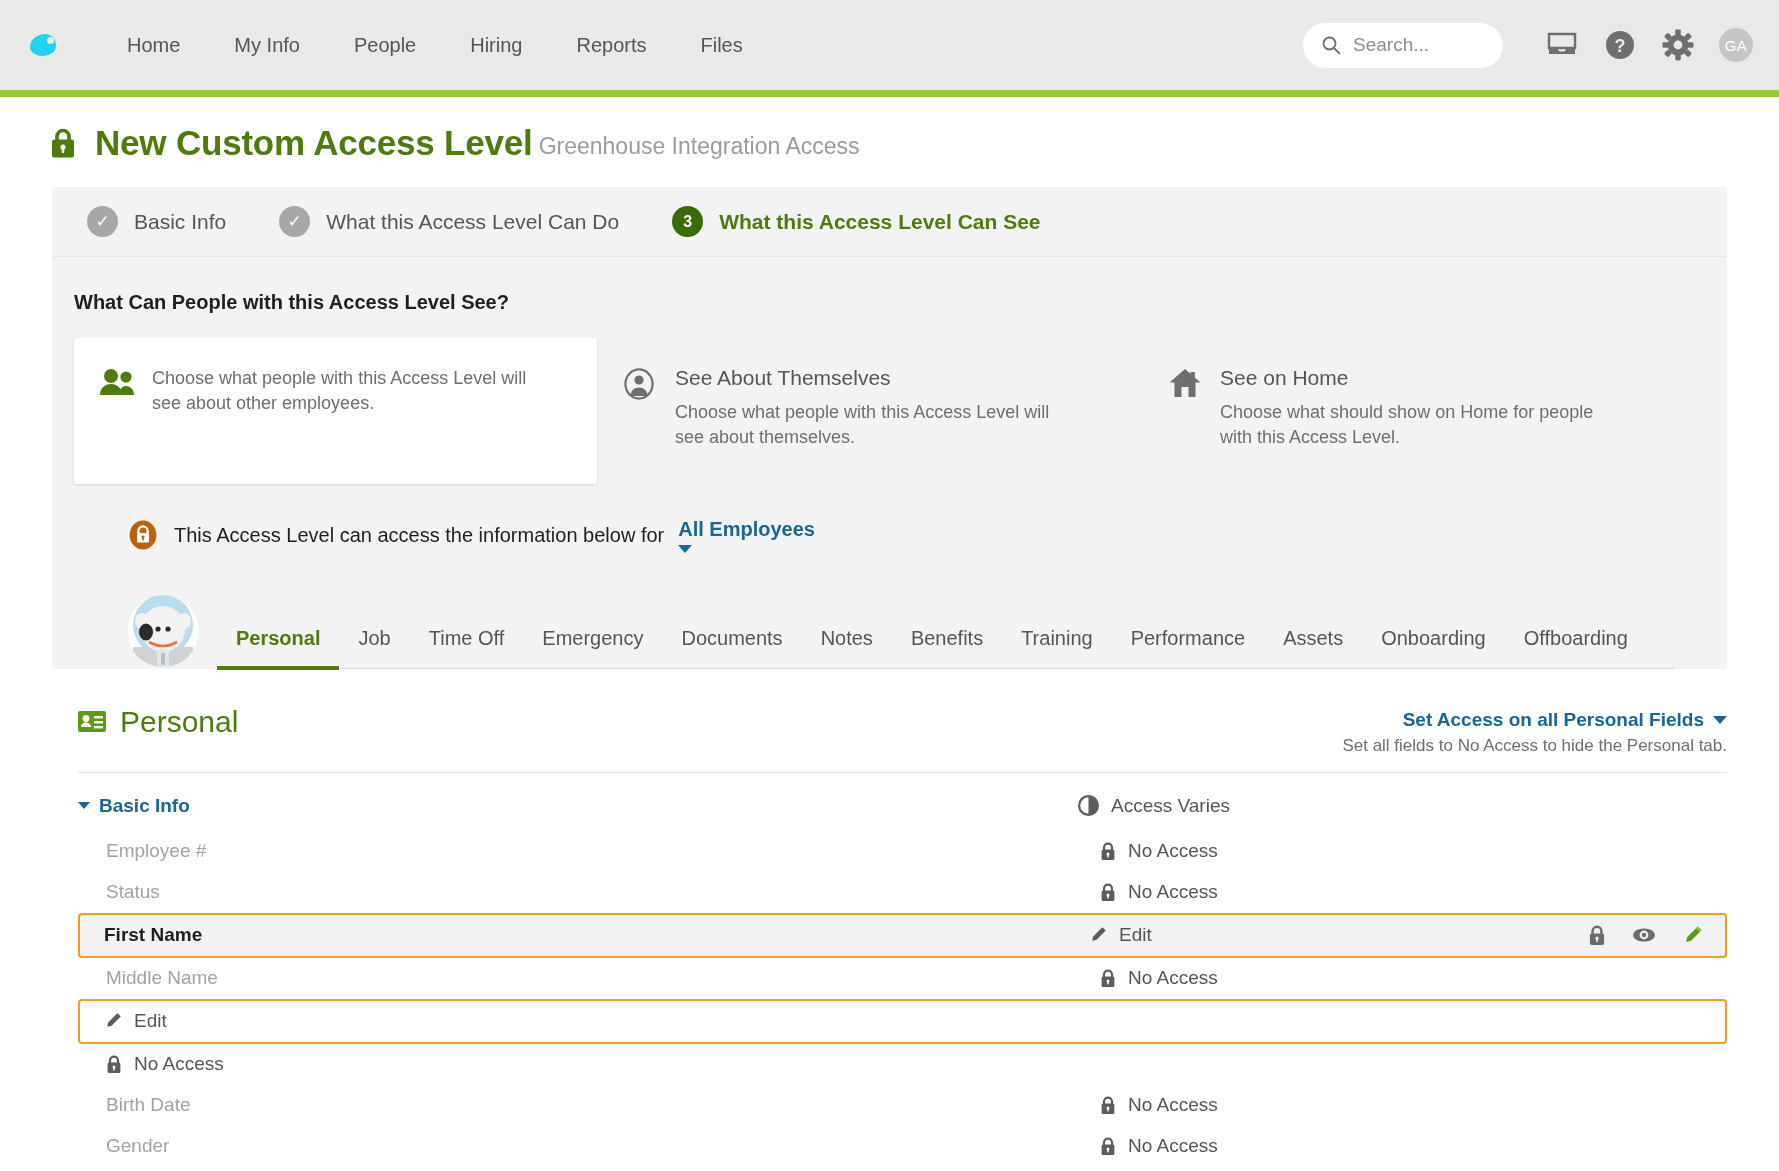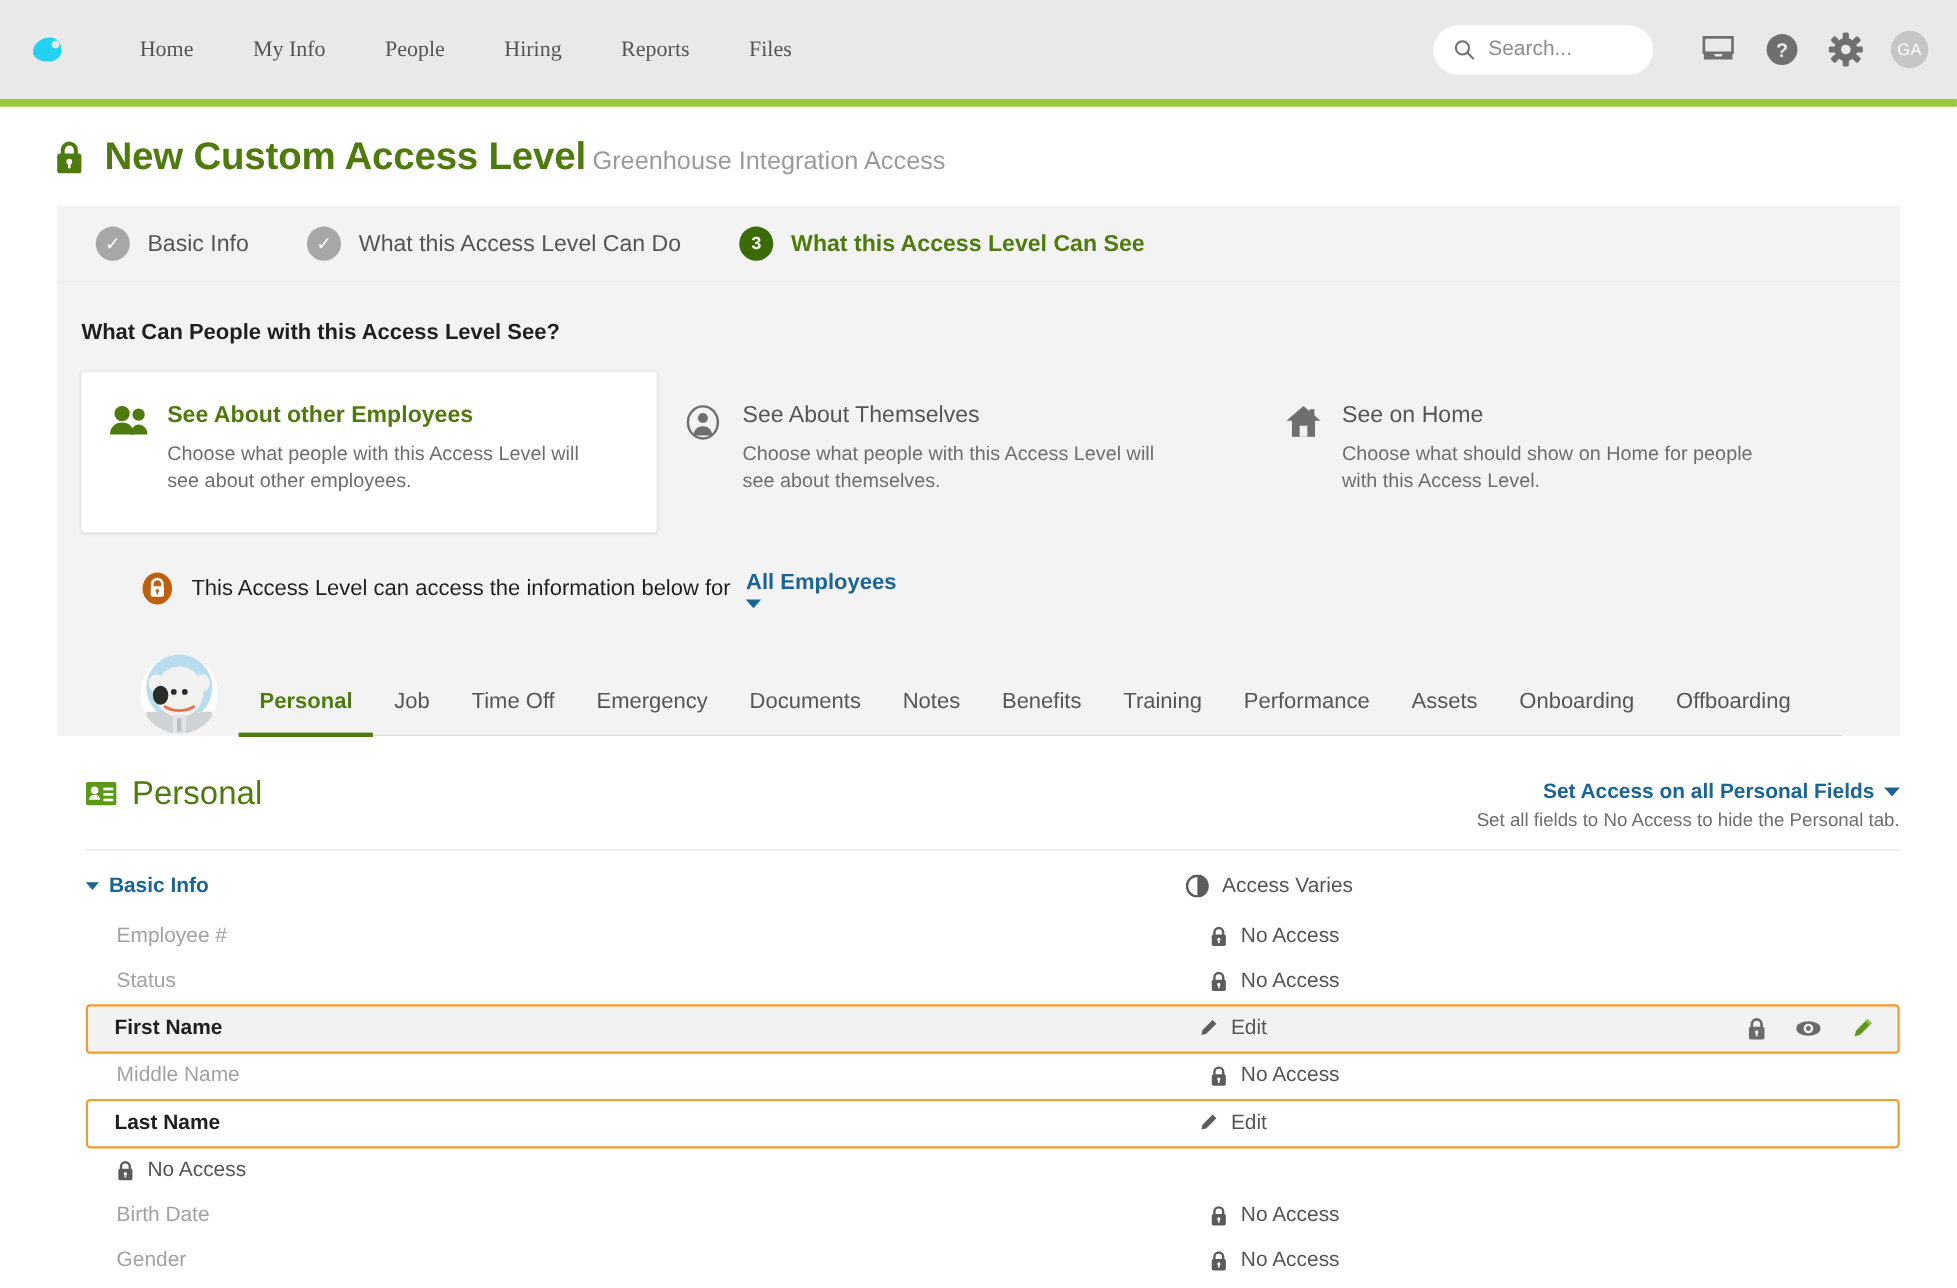--- a/index.html
+++ b/index.html
@@ -29,21 +29,21 @@
     position: relative;
   }
   .logo-blob:after {
     content: "";
     position: absolute;
     width: 7px; height: 7px;
     background: #e9e9e9;
     border-radius: 50%;
     right: 2px; top: 3px;
   }
-  .nav-links { display: flex; align-items: flex-start; gap: 0; font-family: Liberation Serif, serif; }
+  .nav-links { display: flex; align-items: flex-start; gap: 0; }
   .nav-link {
     font-size: 20px;
     color: #555555;
     padding: 10px 27px;
     cursor: pointer;
     white-space: nowrap;
   }
 
   .nav-right {
     position: absolute;
@@ -417,21 +417,20 @@
     <div class="card selected">
       <div class="card-ico">
         <svg width="36" height="28" viewBox="0 0 36 28">
           <circle cx="11" cy="8" r="7" fill="#4e7a0e"></circle>
           <path d="M0 27 c0-7 5-11 11-11 s11 4 11 11 Z" fill="#4e7a0e"></path>
           <circle cx="26" cy="9" r="5.6" fill="#4e7a0e"></circle>
           <path d="M19 27 c0-6 3.5-9 7-9 s8 3 8 9 Z" fill="#4e7a0e"></path>
         </svg>
       </div>
       <div class="card-body">
-        <div class="card-title">See About other Employees</div>
         <div class="card-desc">Choose what people with this Access Level will see about other employees.</div>
       </div>
     </div>
 
     <div class="card">
       <div class="card-ico">
         <svg width="32" height="32" viewBox="0 0 32 32">
           <ellipse cx="16" cy="16" rx="13.6" ry="14.6" fill="none" stroke="#6f6f6f" stroke-width="2.2"></ellipse>
           <circle cx="16" cy="12" r="4.6" fill="#6f6f6f"></circle>
           <path d="M7.6 28 c0-5.4 3.7-8.4 8.4-8.4 s8.4 3 8.4 8.4 Z" fill="#6f6f6f"></path>
@@ -610,21 +609,20 @@
         <path d="M4 8 V5.6 a4 4 0 0 1 8 0 V8" fill="none" stroke="#5c5c5c" stroke-width="2.2"></path>
         <rect x="1.6" y="7.6" width="12.8" height="10.4" rx="1.6" fill="#5c5c5c"></rect>
         <circle cx="8" cy="12" r="1.5" fill="#ffffff"></circle>
         <rect x="7.25" y="12" width="1.5" height="3.4" fill="#ffffff"></rect>
       </svg>
       <span>No Access</span>
     </div>
   </div>
 
   <div class="field-row highlight">
-    <div class="field-label">Last Name</div>
     <div class="field-access">
       <svg width="18" height="18" viewBox="0 0 18 18">
         <path d="M13.4 1.2 l3.4 3.4 -9.2 9.2 -4.4 1 1-4.4 Z" fill="#5c5c5c"></path>
       </svg>
       <span>Edit</span>
     </div>
   </div>
 
   <div class="field-row">
     <div class="field-access">

